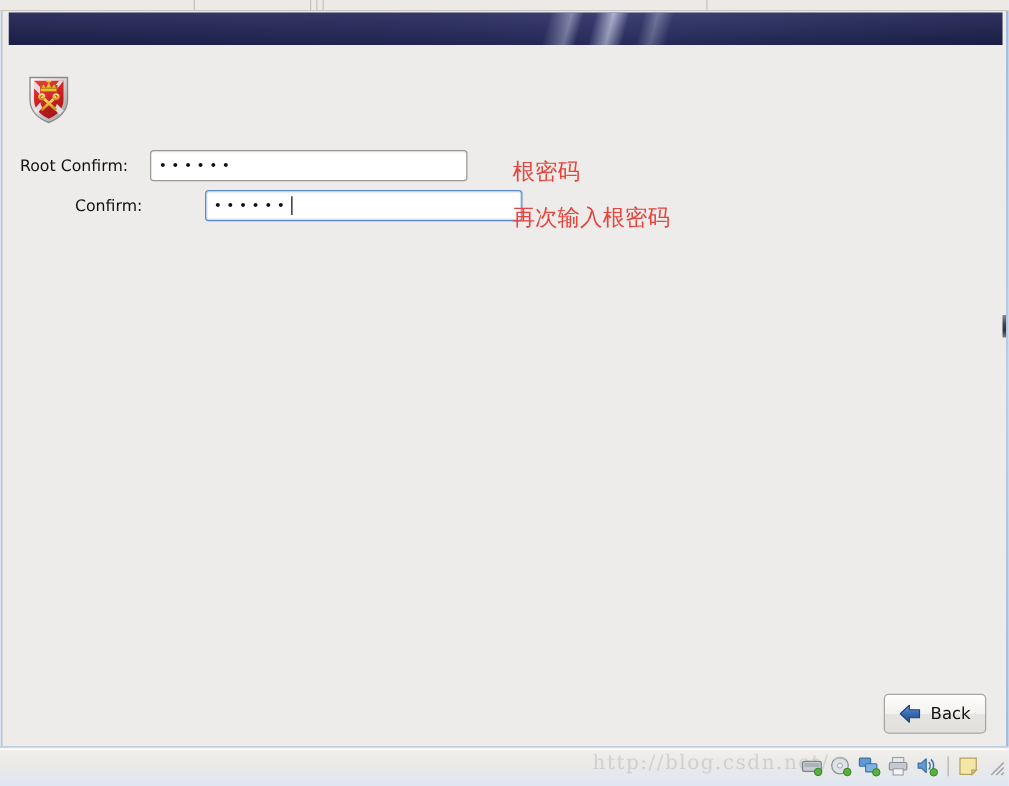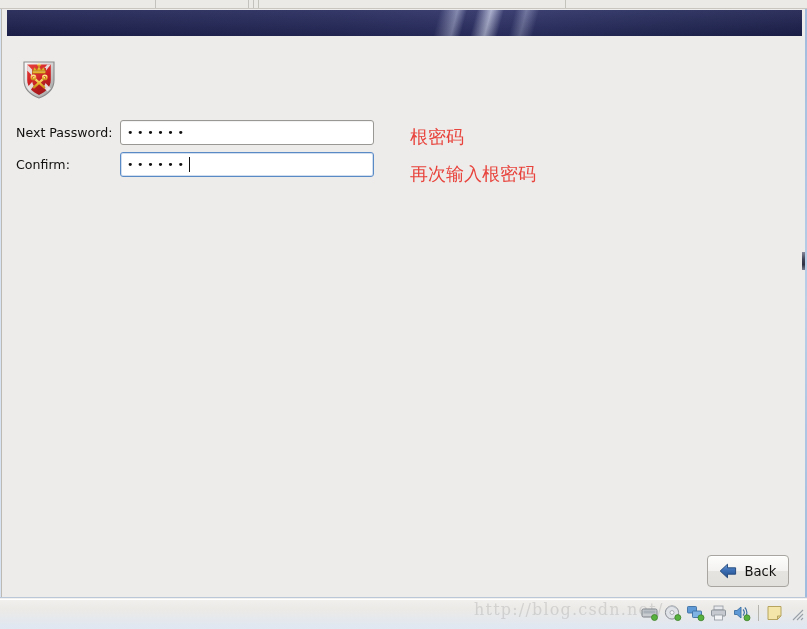--- a/index.html
+++ b/index.html
@@ -95,21 +95,21 @@
   }
 
   
   .form-row {
     position: absolute;
     left: 14px;
     display: flex;
     align-items: center;
   }
   #row-root-password { top: 111px; }
-  #row-confirm { top: 143px; }
+  #row-confirm { top: 143px; margin-left: 44px; }
 
   .field-label {
     font-size: 12.6px;
     color: #12110f;
     width: 104px;
     flex: 0 0 104px;
   }
   .pw-input {
     width: 254px; height: 25px;
     background: #ffffff;
@@ -301,21 +301,21 @@
             <line x1="14.0" y1="20.0" x2="24.2" y2="29.4"></line>
             <line x1="24.2" y1="20.0" x2="14.0" y2="29.4"></line>
           </g>
           <circle cx="13.4" cy="19.4" r="2.0" fill="none" stroke="url(#shGold)" stroke-width="1.7"></circle>
           <circle cx="24.8" cy="19.4" r="2.0" fill="none" stroke="url(#shGold)" stroke-width="1.7"></circle>
         </svg>
       </div>
     </div>
 
     <div class="form-row" id="row-root-password">
-      <span class="field-label">Next Password:</span>
+      <span class="field-label">Root Confirm:</span>
       <div class="pw-input">
         <span class="pw-dots">••••••</span>
       </div>
     </div>
 
     <div class="form-row" id="row-confirm">
       <span class="field-label">Confirm:</span>
       <div class="pw-input focused">
         <span class="pw-dots">••••••</span>
         <span class="caret"></span>

